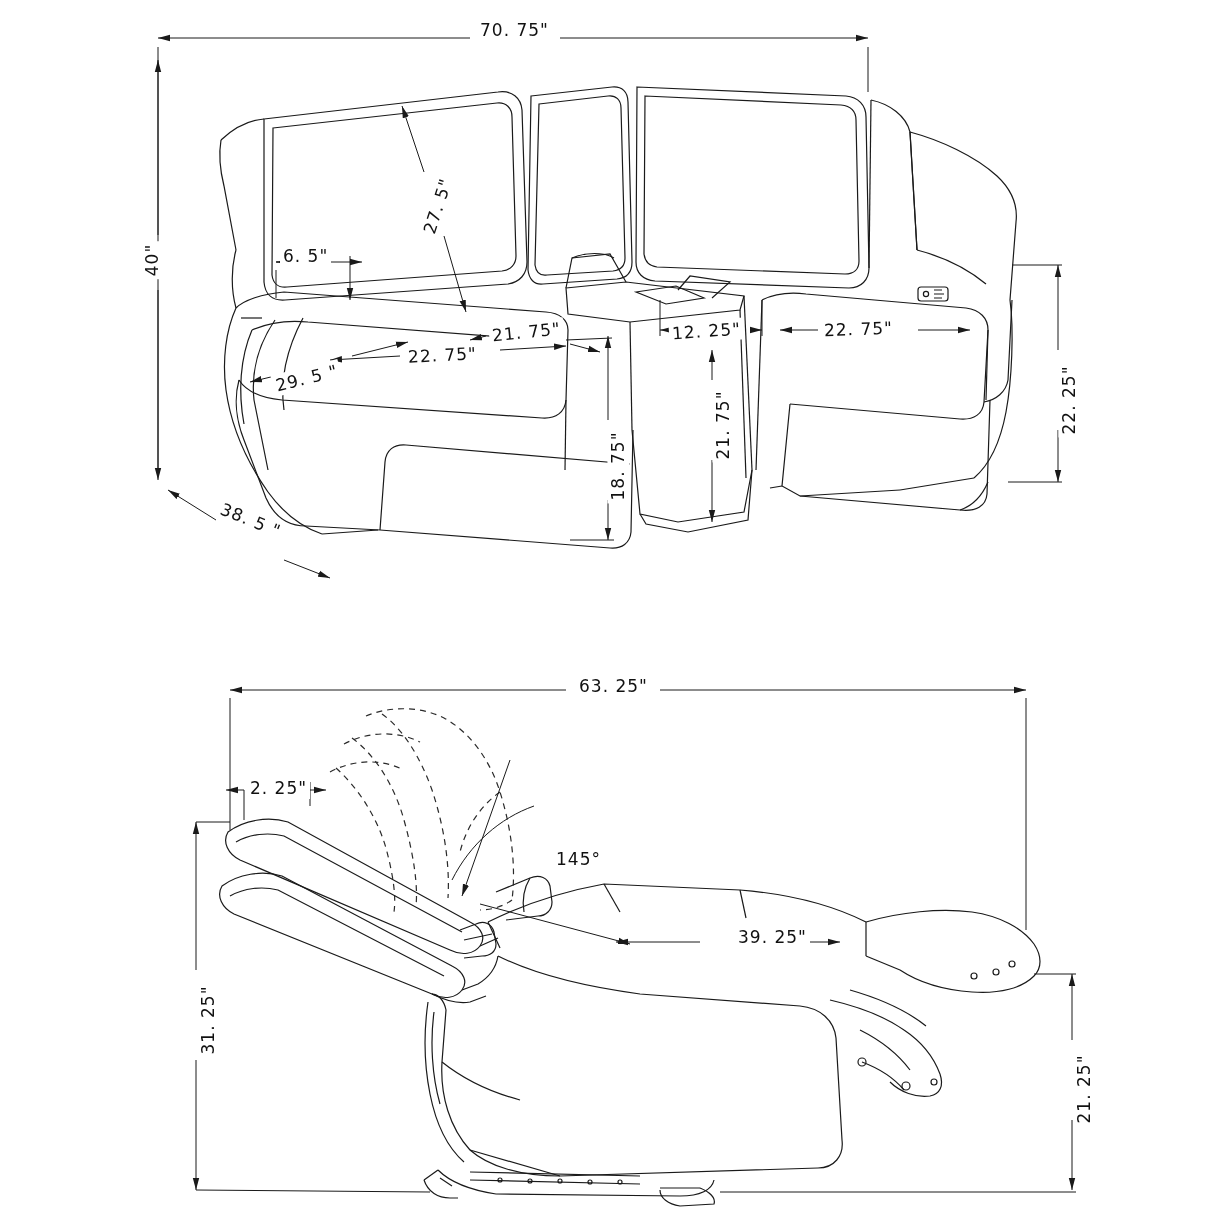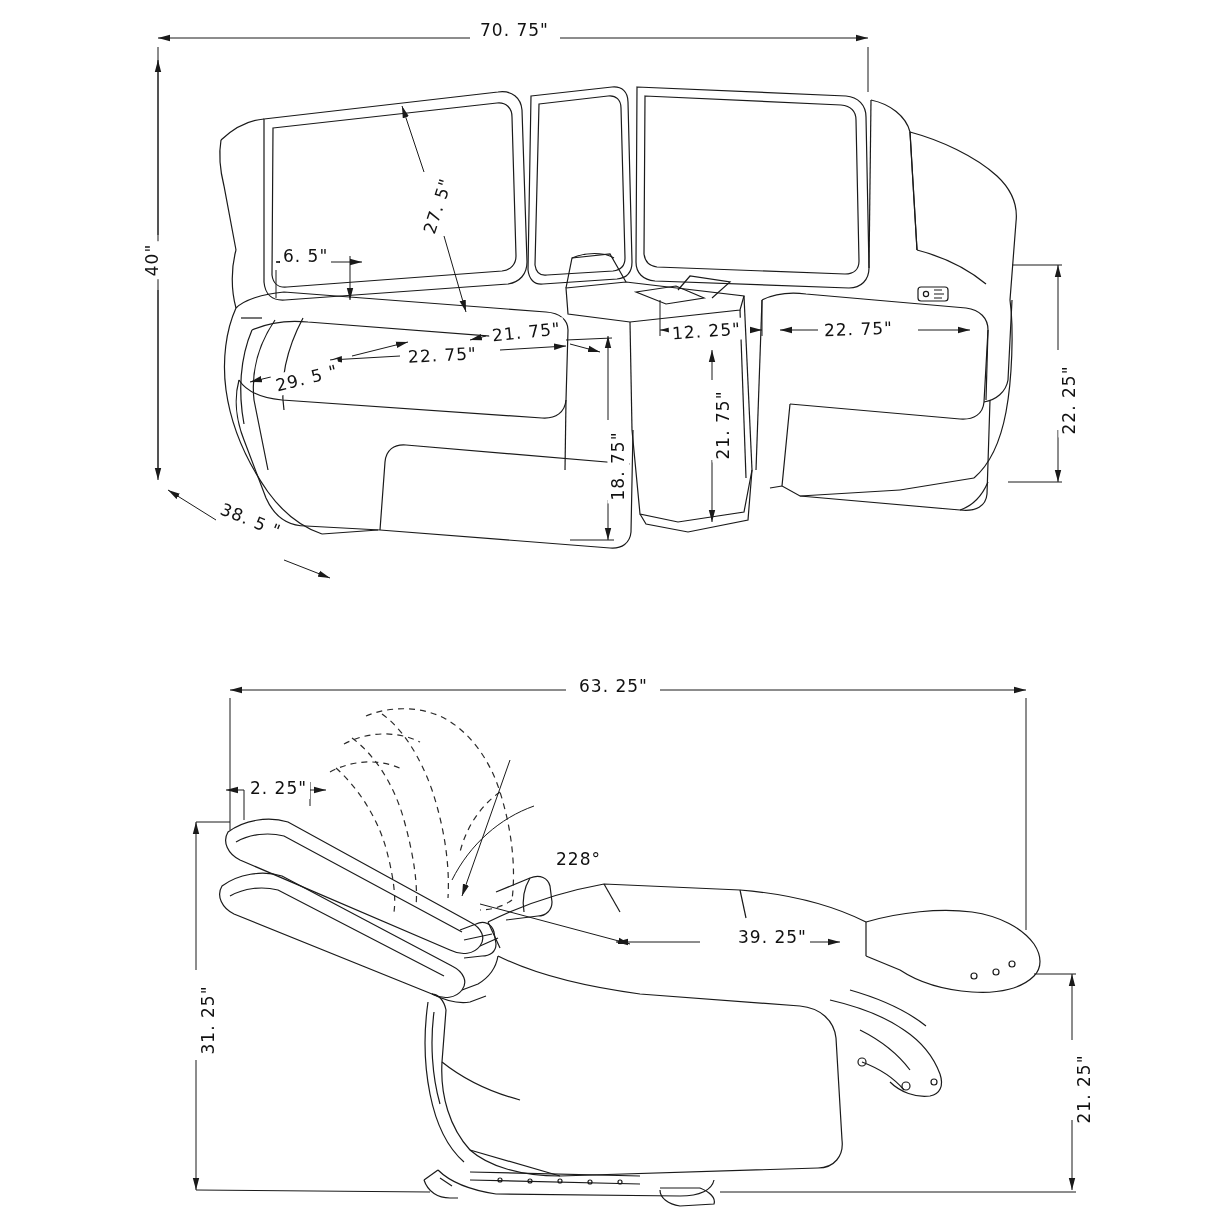--- a/index.html
+++ b/index.html
@@ -332,21 +332,21 @@
 
 <div class="dimlabel" style="left:576px; top:676px;">
   <span class="white-bg">63. 25"</span>
 </div>
 
 <div class="dimlabel" style="left:247px; top:778px;">
   <span class="white-bg">2. 25"</span>
 </div>
 
 <div class="dimlabel" style="left:553px; top:849px;">
-  <span class="white-bg">228°</span>
+  <span class="white-bg">145°</span>
 </div>
 
 <div class="dimlabel" style="left:735px; top:927px;">
   <span class="white-bg">39. 25"</span>
 </div>
 
 <div class="dimlabel" style="left:171px; top:1010px; transform: rotate(-90deg);">
   <span class="white-bg">31. 25"</span>
 </div>
 

